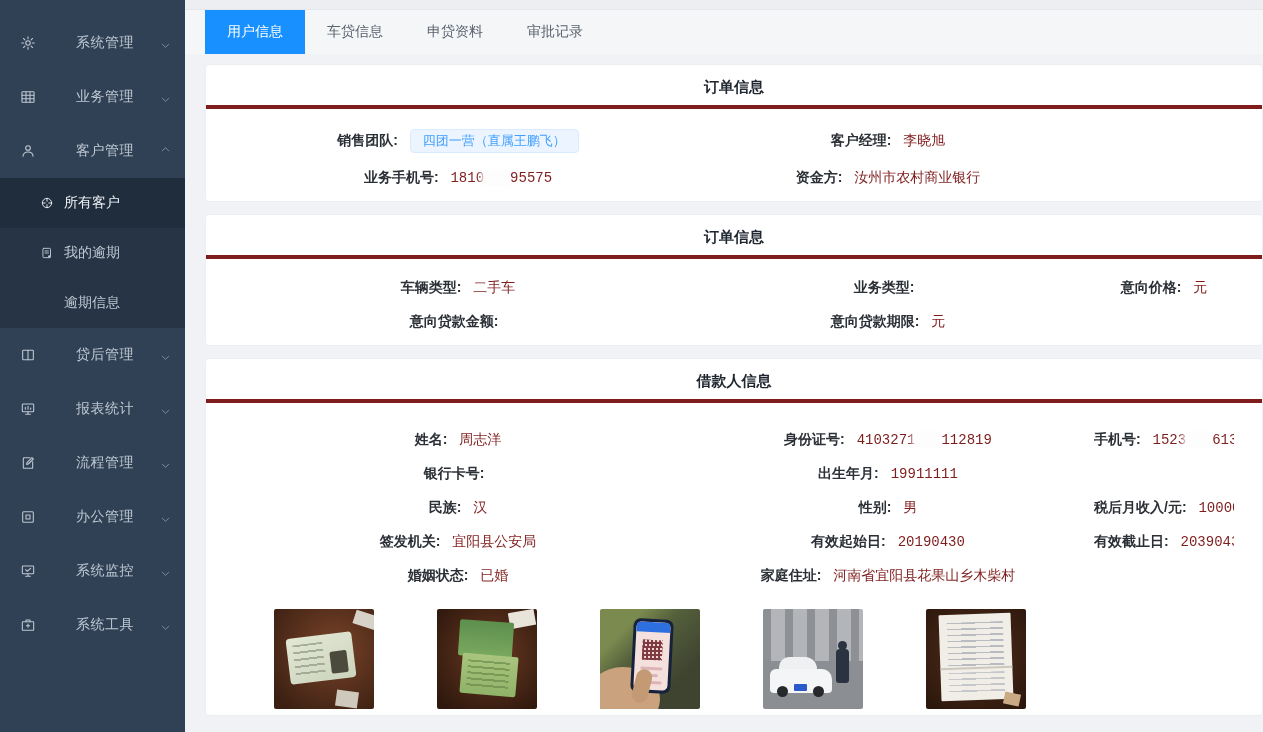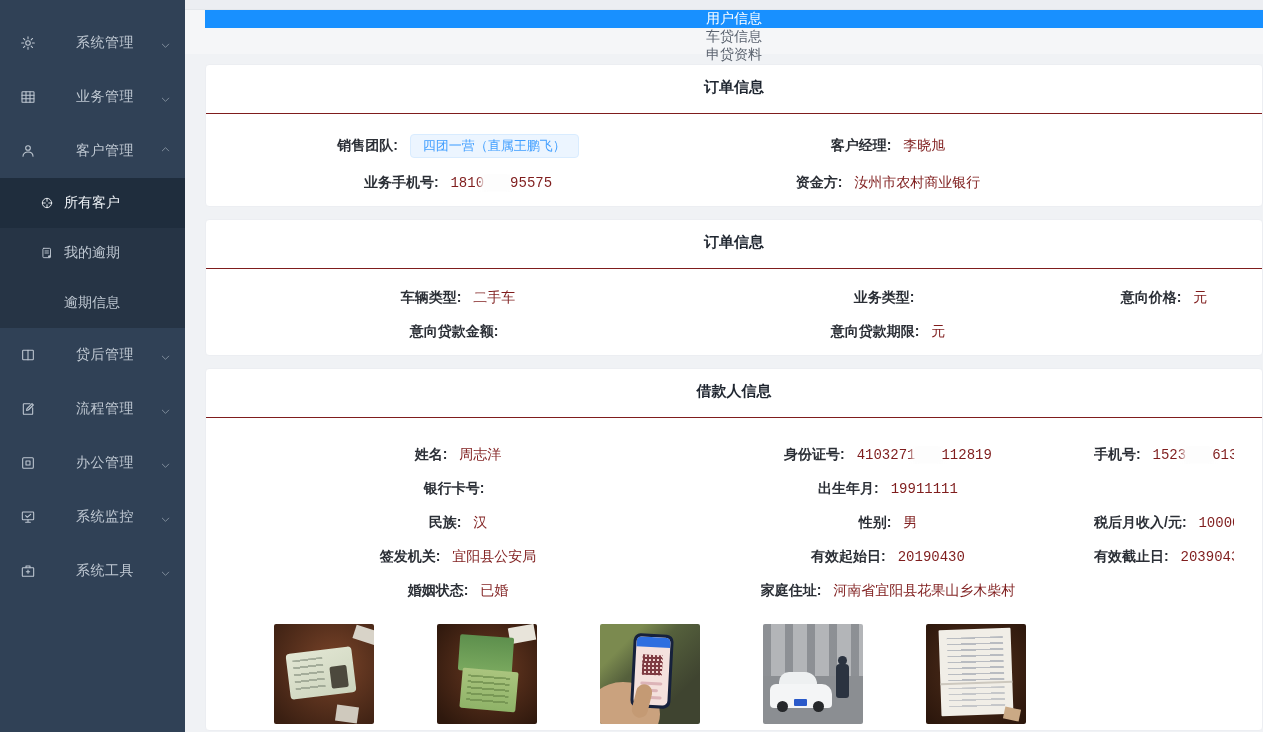--- a/index.html
+++ b/index.html
@@ -20,30 +20,30 @@
   .sub-item { height:50px; display:flex; align-items:center; padding-left:40px;
     font-size:14px; cursor:pointer; }
   .sub-item.active { background:#1f2d3d; color:#eef2f6; }
   .sub-item .ico { width:14px; height:14px; margin-right:10px; flex:0 0 14px; }
   .sub-item.noicon { padding-left:64px; }
   svg.line { fill:none; stroke:currentColor; stroke-width:1.6; stroke-linecap:round; stroke-linejoin:round; }
 
   
   .main { flex:1; display:flex; flex-direction:column; background:#f0f2f5; overflow:hidden; }
   .topstrip { height:10px; background:#eceef2; border-bottom:1px solid #e4e7eb; }
-  .tabsbar { height:44px; background:#f5f6f8; display:flex; align-items:stretch; padding-left:20px;flex-direction:column; }
+  .tabsbar { height:44px; background:#f5f6f8; display:flex; align-items:stretch; padding-left:20px; }
   .tab { min-width:94px; display:flex; align-items:center; justify-content:center;
     padding:0 22px; font-size:14px; color:#5c6470; cursor:pointer; }
   .tab.active { background:#1890ff; color:#ffffff; }
 
   .content { padding:10px 0 0 20px; flex:1; overflow:hidden; }
   .card { background:#ffffff; border:1px solid #eceef2; border-radius:4px;
     margin-bottom:12px; }
-  .card-hd { padding:13px 28px 16px; font-size:15px; font-weight:bold; color:#1f2630;
-    border-bottom:1px solid #7f1d1d; }
+  .card-hd { padding:13px 28px 8px; font-size:15px; font-weight:bold; color:#1f2630;
+    border-bottom:4px solid #7f1d1d; }
   .card-bd { padding:12px 28px 6px; }
   .card-bd.tall { padding-top:20px; }
   .frow { display:grid; grid-template-columns:448px 412px auto; padding:8px 0; align-items:center; }
   .cell { font-size:14px; white-space:nowrap; overflow:hidden; }
   .flabel { font-weight:bold; color:#2b2f36; margin-right:8px; }
   .fvalue { color:#7f1d1d;font-family:Liberation Mono, monospace; }
   .tag { display:inline-block; background:#ecf5ff; border:1px solid #d9ecff; color:#409eff;
     border-radius:4px; padding:3px 12px; font-size:13px; line-height:1.2; }
   .blur { display:inline-block; width:24px; height:13px; vertical-align:-2px; margin:0 1px;
     background:#fdfdfd; box-shadow:0 0 5px 4px rgba(253,253,253,.95); border-radius:2px; }
@@ -184,20 +184,32 @@
             <rect x="4" y="5" width="16" height="14" rx="1"></rect>
             <path d="M12 5v14"></path>
           </svg>
       </span>
       <span class="lbl">贷后管理</span>
       <span class="chev"><svg class="line" viewBox="0 0 24 24" width="11" height="11">
             <path d="M5 9l7 7 7-7"></path>
           </svg></span>
     </div>
 
+    <div class="side-item">
+      <span class="ico">
+        <svg class="line" viewBox="0 0 24 24" width="16" height="16">
+            <rect x="3.5" y="4.5" width="17" height="11.5" rx="1"></rect>
+            <path d="M12 16v4M8.5 20h7M8 12.5v-3M12 12.5V8M16 12.5v-2"></path>
+          </svg>
+      </span>
+      <span class="lbl">报表统计</span>
+      <span class="chev"><svg class="line" viewBox="0 0 24 24" width="11" height="11">
+            <path d="M5 9l7 7 7-7"></path>
+          </svg></span>
+    </div>
 
     <div class="side-item">
       <span class="ico">
         <svg class="line" viewBox="0 0 24 24" width="16" height="16">
             <path d="M15 4H6a1 1 0 0 0-1 1v14a1 1 0 0 0 1 1h12a1 1 0 0 0 1-1v-9"></path>
             <path d="M12.5 13.5L20 6l-2-2-7.5 7.5-.6 2.6z"></path>
           </svg>
       </span>
       <span class="lbl">流程管理</span>
       <span class="chev"><svg class="line" viewBox="0 0 24 24" width="11" height="11">

